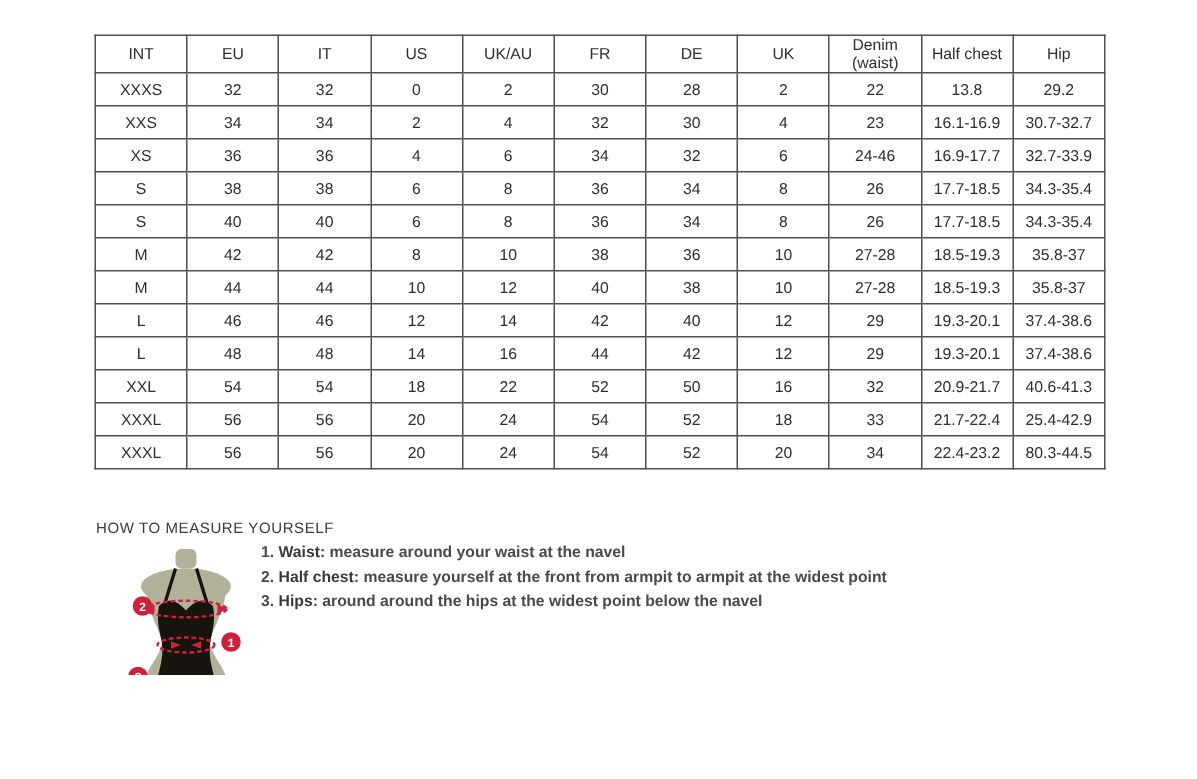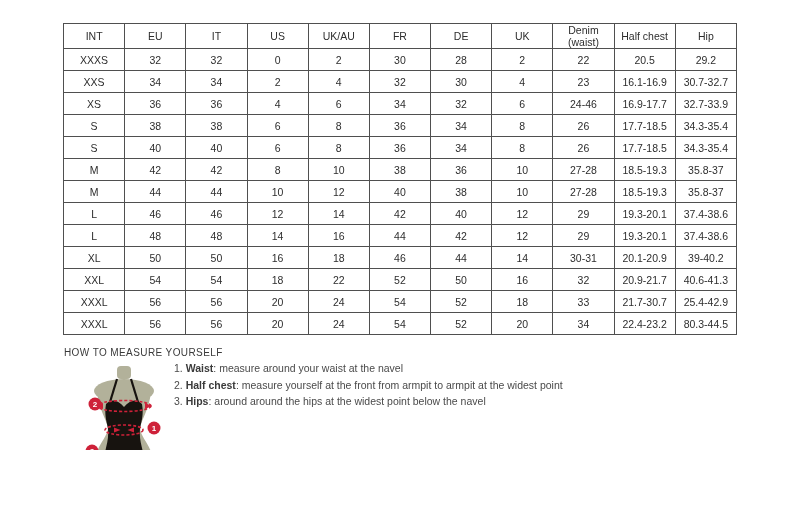--- a/index.html
+++ b/index.html
@@ -14,21 +14,21 @@
     border:1px solid #4f4f4f;font-weight:400;padding:0;}
   table.size-table th{height:22px;}
   table.size-table td{height:21px;}
   table.size-table{border:1px solid #3d3d3d;}
 
   
   .measure-title{position:absolute;left:64px;top:347px;margin:0;
     font-size:10px;font-weight:400;letter-spacing:.4px;color:#3a3a3a;}
   .steps{position:absolute;left:174px;top:363px;margin:0;padding:0;list-style:none;
     font-size:10.5px;color:#4a4a4a;}
-  .steps li{margin:0 0 5.5px 0;line-height:11px;white-space:nowrap;}
+  .steps li{margin:0 0 5.5px 0;line-height:11px;white-space:nowrap;font-weight:bold;}
   .steps b{color:#3a3a3a;}
   .figure-svg{position:absolute;left:82px;top:366px;}
   .red-line{fill:none;stroke:#ce2139;stroke-width:1.6;stroke-dasharray:3,2;}
   .red-solid{fill:#ce2139;stroke:none;}
   .badge-num{fill:#ffffff;font-family:"Liberation Sans",sans-serif;
     font-size:8px;font-weight:700;text-anchor:middle;}
 </style>
 </head>
 <body>
 
@@ -54,21 +54,21 @@
         <tr>
           <td>XXXS</td>
           <td>32</td>
           <td>32</td>
           <td>0</td>
           <td>2</td>
           <td>30</td>
           <td>28</td>
           <td>2</td>
           <td>22</td>
-          <td>20.5</td>
+          <td>13.8</td>
           <td>29.2</td>
         </tr>
         <tr>
           <td>XXS</td>
           <td>34</td>
           <td>34</td>
           <td>2</td>
           <td>4</td>
           <td>32</td>
           <td>30</td>
@@ -162,33 +162,20 @@
           <td>14</td>
           <td>16</td>
           <td>44</td>
           <td>42</td>
           <td>12</td>
           <td>29</td>
           <td>19.3-20.1</td>
           <td>37.4-38.6</td>
         </tr>
         <tr>
-          <td>XL</td>
-          <td>50</td>
-          <td>50</td>
-          <td>16</td>
-          <td>18</td>
-          <td>46</td>
-          <td>44</td>
-          <td>14</td>
-          <td>30-31</td>
-          <td>20.1-20.9</td>
-          <td>39-40.2</td>
-        </tr>
-        <tr>
           <td>XXL</td>
           <td>54</td>
           <td>54</td>
           <td>18</td>
           <td>22</td>
           <td>52</td>
           <td>50</td>
           <td>16</td>
           <td>32</td>
           <td>20.9-21.7</td>
@@ -197,21 +184,21 @@
         <tr>
           <td>XXXL</td>
           <td>56</td>
           <td>56</td>
           <td>20</td>
           <td>24</td>
           <td>54</td>
           <td>52</td>
           <td>18</td>
           <td>33</td>
-          <td>21.7-30.7</td>
+          <td>21.7-22.4</td>
           <td>25.4-42.9</td>
         </tr>
         <tr>
           <td>XXXL</td>
           <td>56</td>
           <td>56</td>
           <td>20</td>
           <td>24</td>
           <td>54</td>
           <td>52</td>

